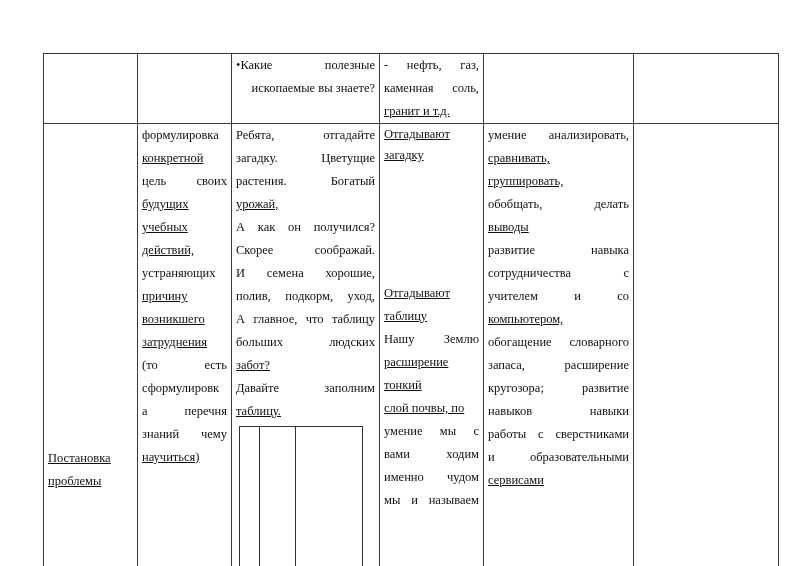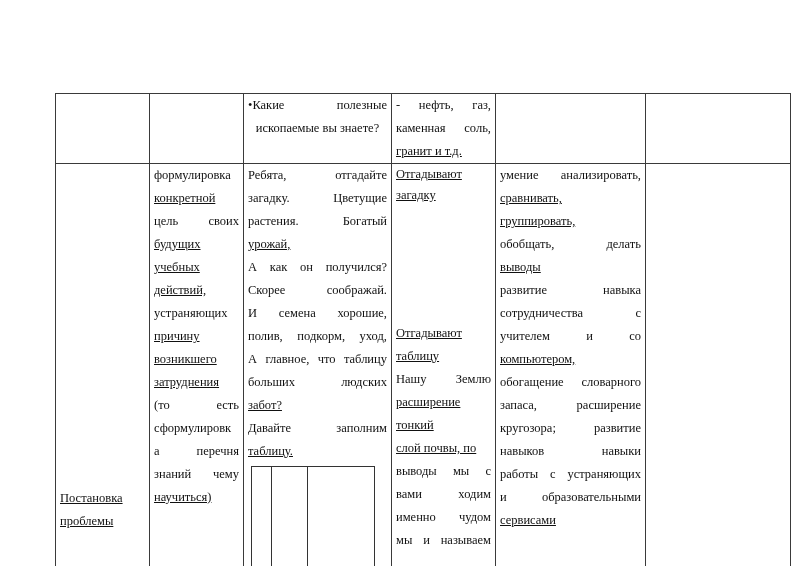--- a/index.html
+++ b/index.html
@@ -1,26 +1,26 @@
 <!DOCTYPE html>
 <html><head>
 <meta charset="utf-8">
 <style>
   html, body { margin:0; padding:0; background:#ffffff; }
   body { width:800px; height:566px; position:relative; overflow:hidden;
          font-family:"Liberation Serif","DejaVu Serif",serif; color:#111; }
-  .page { position:absolute; left:55px; top:53px; width:735px; height:458px;margin-top:40px; }
+  .page { position:absolute; left:43px; top:53px; width:735px; height:458px; }
   table.main { border-collapse:collapse; table-layout:fixed; width:735px; }
   table.main td { border:1.5px solid #3a3a3a; vertical-align:top; padding:0 4px;
                   font-size:12.5px; line-height:23px; }
   table.main tr.r1 td { height:67px; }
   table.main tr.r2 td { height:388px; }
   .j { text-align:justify; text-align-last:justify; display:block; }
   .l { display:block;text-decoration:underline; }
-  .r { display:block; text-align:center; }
+  .r { display:block; text-align:right; }
   .mid { vertical-align:middle !important; }
   .gap { display:block; height:115px; }
   .cell-b { padding-top:4px; }
   table.inner { border-collapse:collapse; table-layout:fixed; width:123px; margin:3px 0 0 3px; }
   table.inner td { border:1px solid #333; font-size:12px; line-height:22px; text-align:center;
                    padding:0; vertical-align:middle; height:auto; }
 </style>
 </head>
 <body>
 
@@ -115,40 +115,40 @@
     <td>
       <span class="l" style="line-height:20px">Отгадывают</span>
       <span class="l">загадку</span>
       <span class="gap"></span>
       <span class="l">Отгадывают</span>
       <span class="l">таблицу</span>
       <span class="j">Нашу Землю</span>
       <span class="l">расширение</span>
       <span class="l">тонкий</span>
       <span class="l">слой почвы, по</span>
-      <span class="j">выводы мы с</span>
+      <span class="j">умение мы с</span>
       <span class="j">вами ходим</span>
       <span class="j">именно чудом</span>
       <span class="j">мы и называем</span>
     </td>
     <td class="cell-b">
       <span class="j">умение анализировать,</span>
       <span class="l">сравнивать,</span>
       <span class="l">группировать,</span>
       <span class="j">обобщать, делать</span>
       <span class="l">выводы</span>
       <span class="j">развитие навыка</span>
       <span class="j">сотрудничества с</span>
       <span class="j">учителем и со</span>
       <span class="l">компьютером,</span>
       <span class="j">обогащение словарного</span>
       <span class="j">запаса, расширение</span>
       <span class="j">кругозора; развитие</span>
       <span class="j">навыков навыки</span>
-      <span class="j">работы с устраняющих</span>
+      <span class="j">работы с сверстниками</span>
       <span class="j">и образовательными</span>
       <span class="l">сервисами</span>
     </td>
     <td></td>
   </tr>
 </tbody>
     </table>
 </div>
 
 </body></html>

